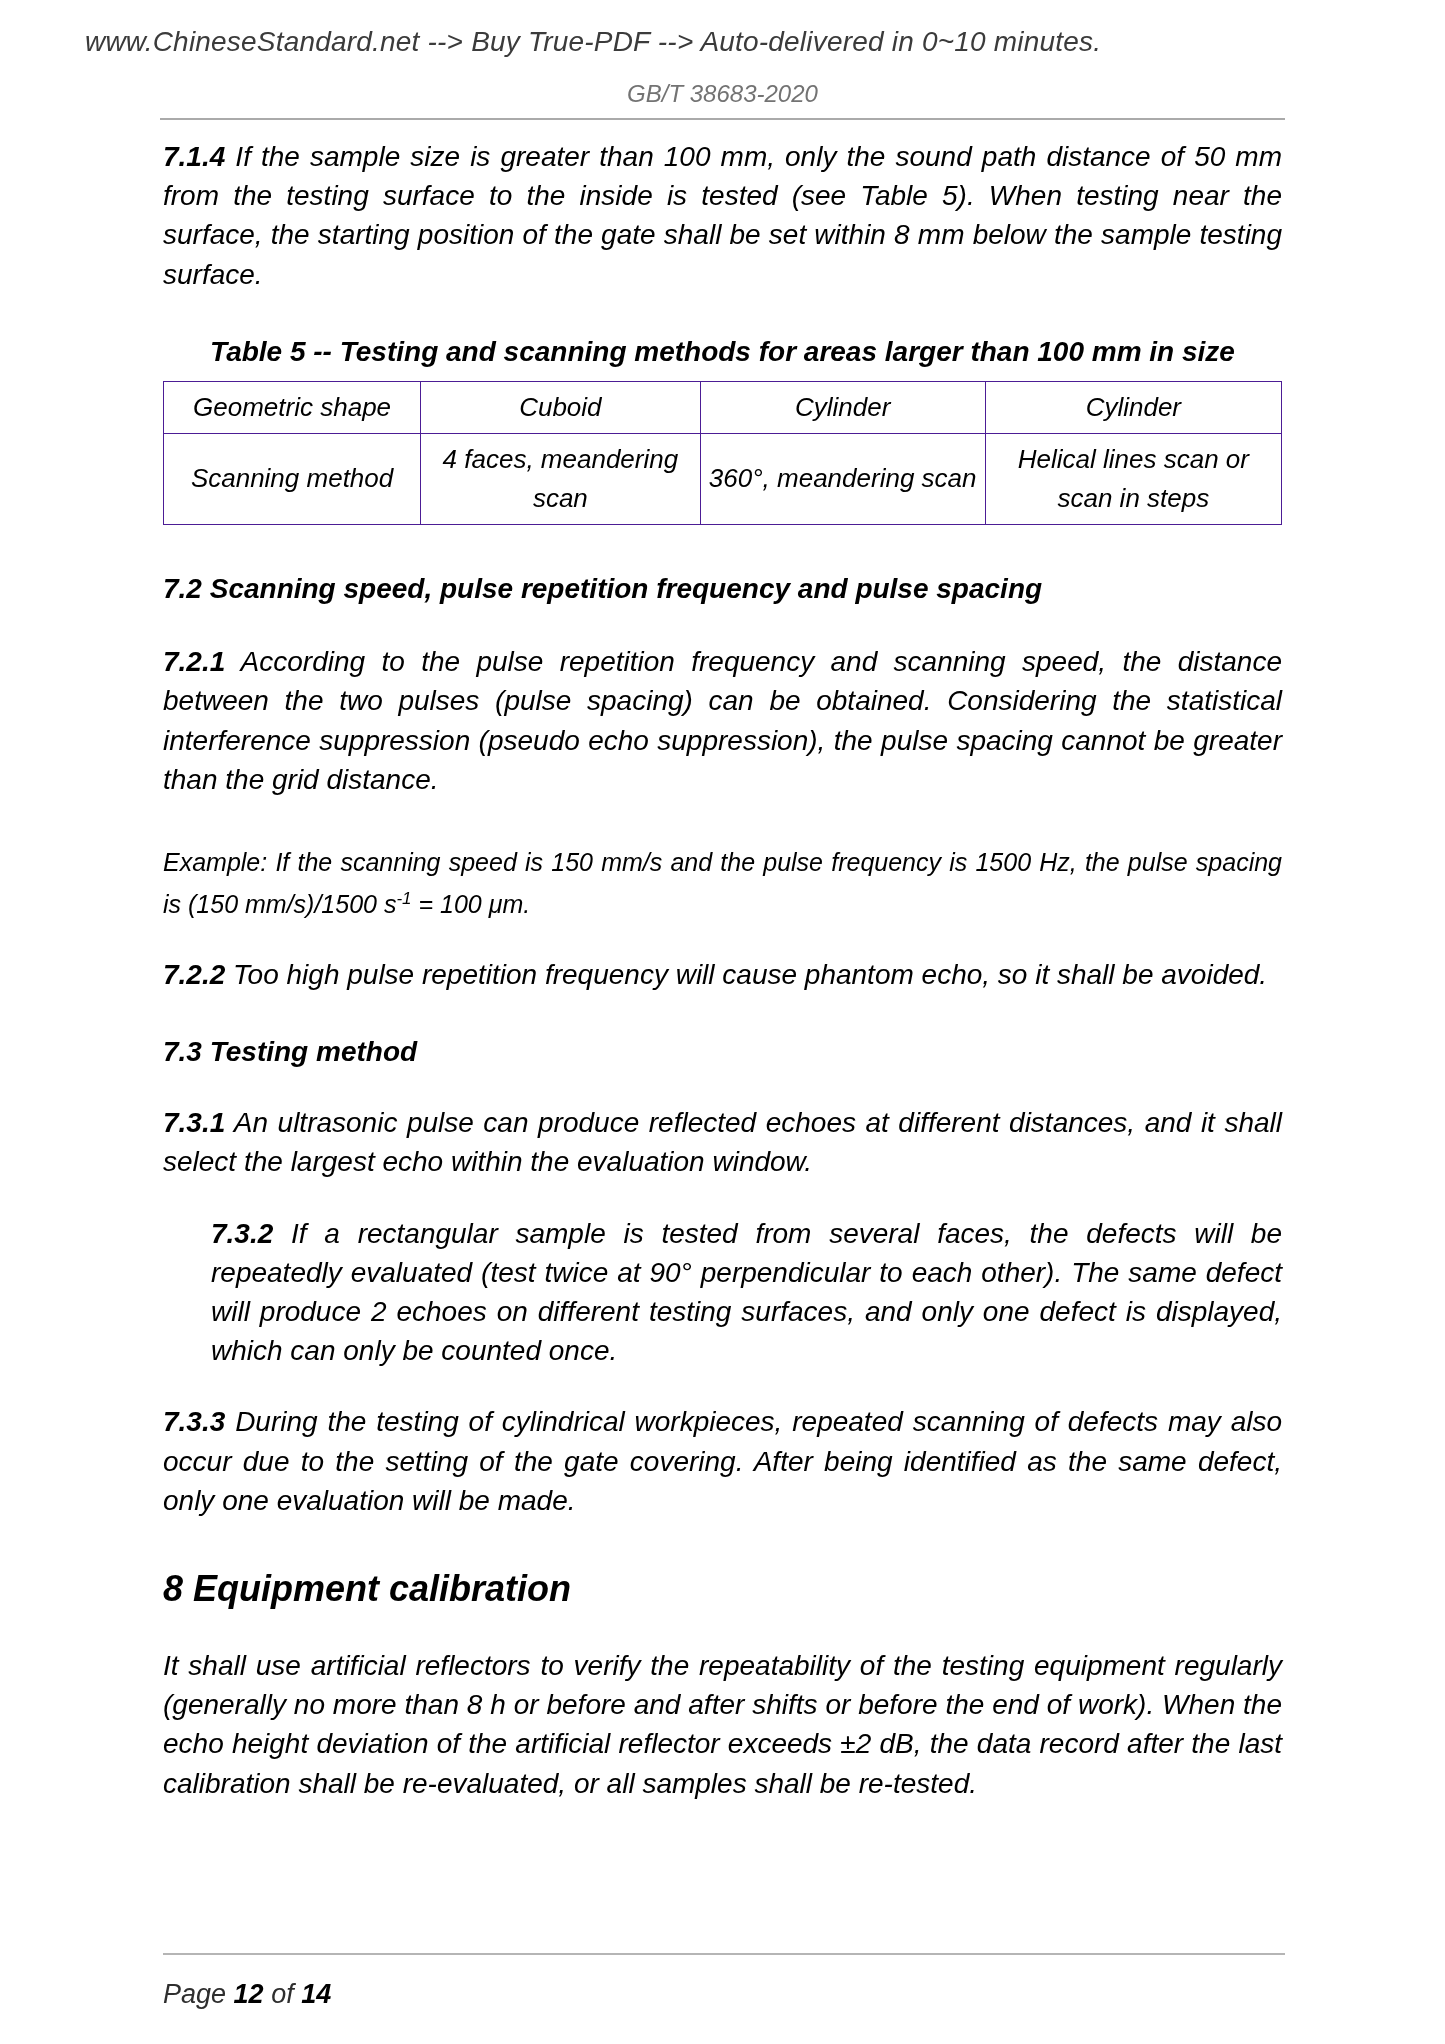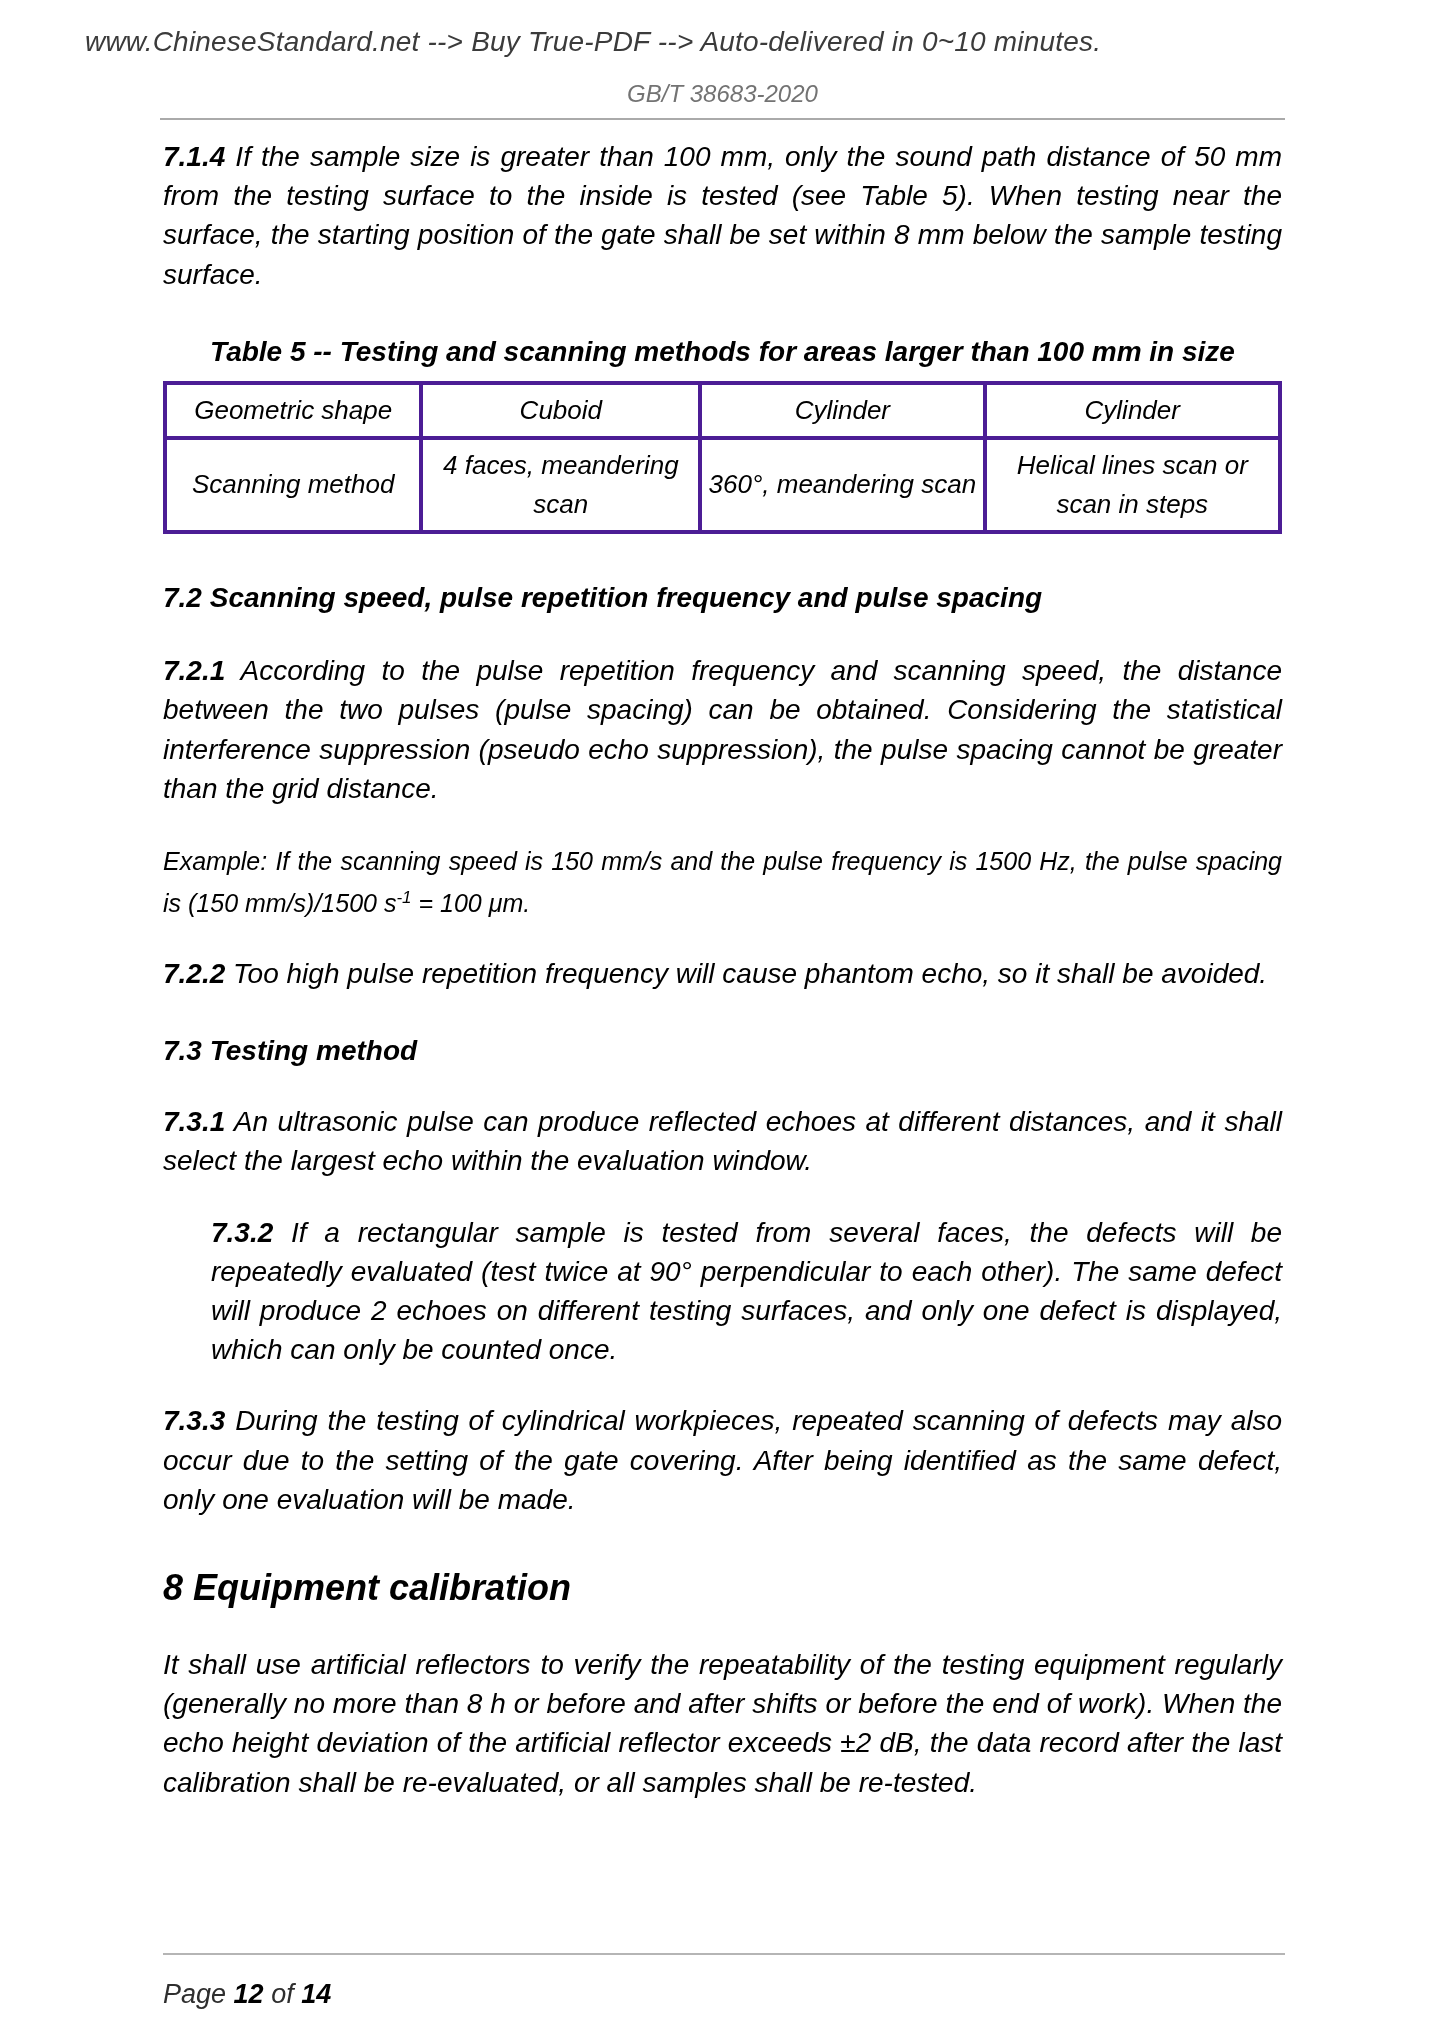--- a/index.html
+++ b/index.html
@@ -53,39 +53,39 @@
     line-height: 1.4;
     padding: 0 20px;
   }
   table.t5 {
     width: 100%;
     margin-top: 10px;
     border-collapse: collapse;
     font-size: 26px;
   }
   table.t5 td {
-    border: 4px solid #4c1d95;
+    border: 1px solid #4c1d95;
     text-align: center;
     vertical-align: middle;
     padding: 6px 4px;
     line-height: 1.5;
   }
   .col1 { width: 23%; }
   .col2 { width: 25%; }
   .col3 { width: 25.5%; }
   .col4 { width: 26.5%; }
   h3.sec-heading {
     margin-top: 44px;
     font-size: 28px;
     font-weight: bold;
     line-height: 1.4;
   }
   h3.sec-heading.h73 { margin-top: 38px; }
   .example {
-    margin-top: 32px;
+    margin-top: 42px;
     font-size: 25px;
     line-height: 1.68;
     text-align: justify;
   }
   .example sup { font-size: 17px; }
   h2.chapter-heading {
     margin-top: 48px;
     font-size: 36px;
     font-weight: bold;
   }

